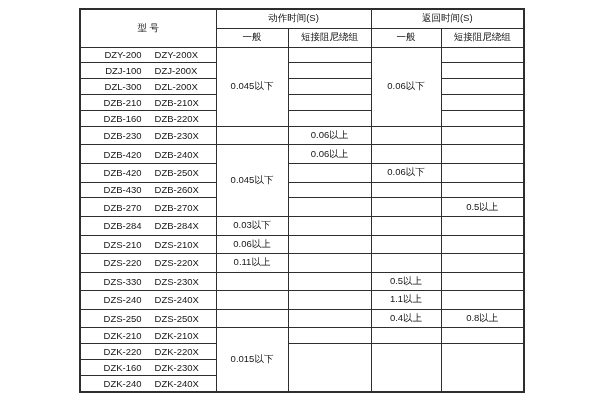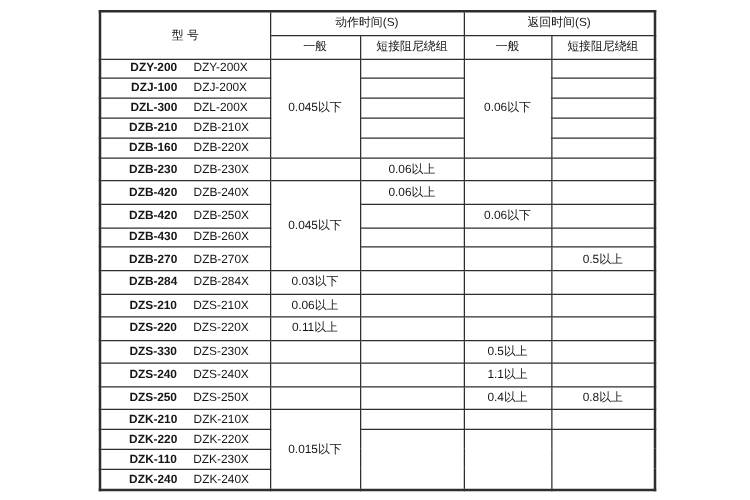--- a/index.html
+++ b/index.html
@@ -23,21 +23,21 @@
   .spec th,.spec td{
     border:1px solid #2e2e2e;
     padding:0;
     text-align:center;
     vertical-align:middle;
     font-weight:normal;
     overflow:hidden;
     white-space:nowrap;
   }
   .spec thead tr{height:19px;}
-  td.model span.m1{margin-right:13px;font-weight:bold;}
+  td.model span.m1{margin-right:13px;}
   td.model{padding-left:6px;}
 </style>
 </head>
 <body>
 
 <div class="page">
   <table class="spec">
     <colgroup>
       <col style="width:136px">
       <col style="width:72px">
@@ -167,20 +167,20 @@
         <td></td>
         <td></td>
       </tr>
       <tr>
         <td class="model"><span class="m1">DZK-220</span><span>DZK-220X</span></td>
         <td rowspan="3"></td>
         <td rowspan="3"></td>
         <td rowspan="3"></td>
       </tr>
       <tr>
-        <td class="model"><span class="m1">DZK-110</span><span>DZK-230X</span></td>
+        <td class="model"><span class="m1">DZK-160</span><span>DZK-230X</span></td>
       </tr>
       <tr>
         <td class="model"><span class="m1">DZK-240</span><span>DZK-240X</span></td>
       </tr>
     </tbody>
   </table>
 </div>
 
 </body></html>

